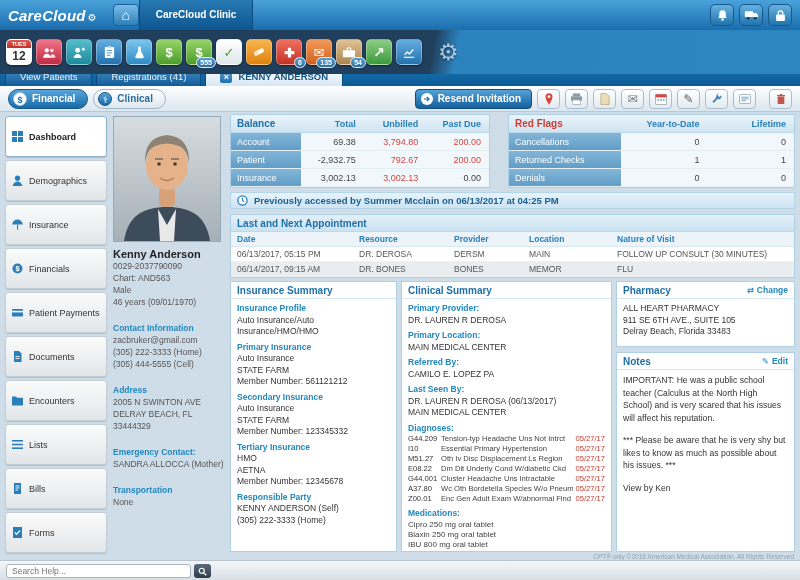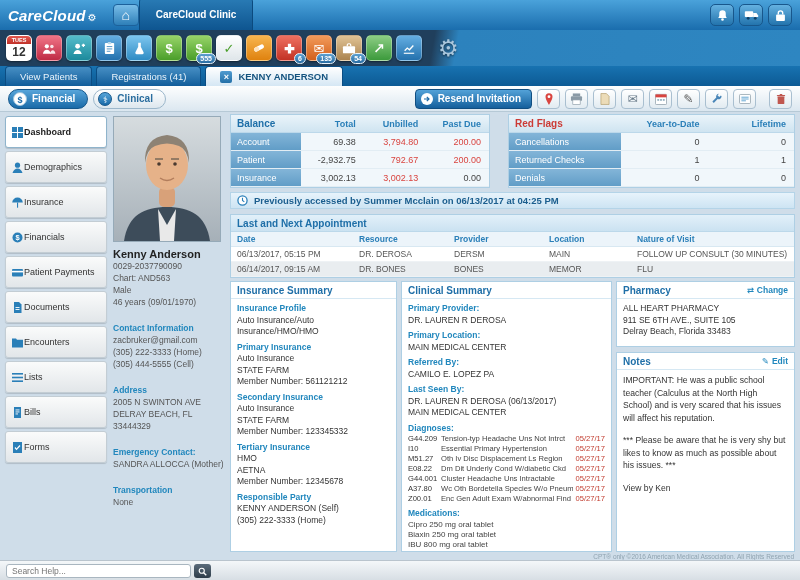--- a/index.html
+++ b/index.html
@@ -10,21 +10,21 @@
 
 .topbar{position:absolute;top:0;left:0;right:0;height:30px;background:linear-gradient(#4aa2da,#1a6dad);display:flex;align-items:center;padding:0 8px;z-index:6}
 .brand{display:flex;align-items:baseline;color:#fff;font-size:15px;font-weight:bold;font-style:italic;letter-spacing:.2px}
 .brand .gears{font-size:10px;margin-left:2px;font-style:normal}
 .home-btn{width:26px;height:22px;margin-left:16px;background:linear-gradient(#79bde8,#2e7fb8);border:1px solid #1c619b;border-radius:4px;color:#fff;font-size:14px;line-height:20px}
 .clinic-tab{align-self:flex-end;margin-left:0;height:24px;padding:16px 16px;display:flex;align-items:center;background:linear-gradient(#2a7cb6,#0e5590);border:1px solid #0b4a7e;border-bottom:none;border-radius:5px 5px 0 0;color:#fff;font-size:10px;font-weight:bold;cursor:pointer}
 .topbar-right{margin-left:auto;display:flex;gap:5px}
 .tb-ic{width:24px;height:22px;border-radius:5px;background:linear-gradient(#65b1e0,#2374ad);border:1px solid #18578c;display:flex;align-items:center;justify-content:center}
 
 
-.iconstrip{position:absolute;top:30px;left:0;right:0;height:36px;background:linear-gradient(100deg,#203f5c 0%,#203f5c 54%,#2c82bd 57%,#2e86c1 100%);display:flex;align-items:center;padding:0 6px;gap:4px;z-index:5}
+.iconstrip{position:absolute;top:30px;left:0;right:0;height:44px;background:linear-gradient(100deg,#203f5c 0%,#203f5c 54%,#2c82bd 57%,#2e86c1 100%);display:flex;align-items:center;padding:0 6px;gap:4px;z-index:5}
 .app-ic{position:relative;width:26px;height:26px;border-radius:5px;display:flex;align-items:center;justify-content:center;border:1px solid rgba(255,255,255,.3);box-shadow:0 1px 2px rgba(0,0,0,.45);flex-shrink:0}
 .app-ic .g{color:#fff;font-size:13px;font-weight:bold;line-height:1}
 .badge{position:absolute;bottom:-4px;right:-5px;background:linear-gradient(#5b9fd0,#2a6da3);border:1px solid #e8f2fa;border-radius:7px;font-size:7px;font-weight:bold;color:#fff;padding:0 3px;line-height:9px;z-index:2}
 .cal{background:#fff;flex-direction:column;overflow:hidden;padding:0;display:flex}
 .cal-top{width:100%;background:linear-gradient(#e4574d,#c0322a);color:#fff;font-size:5.5px;font-weight:bold;text-align:center;line-height:8px}
 .cal-date{flex:1;width:100%;font-size:12px;font-weight:bold;color:#333;text-align:center;line-height:16px}
 .ic-red{background:linear-gradient(#f07486,#bf2b45)}
 .ic-teal{background:linear-gradient(#55bccb,#1d8a9c)}
 .ic-blue{background:linear-gradient(#64aee2,#2471ad)}
 .ic-lblue{background:linear-gradient(#7cc5ee,#2f8cc4)}
@@ -50,21 +50,21 @@
 .seg-btn.active{background:linear-gradient(#57a5da,#196aa8);color:#fff;border-color:#14578c}
 .seg-ic{width:14px;height:14px;border-radius:50%;background:#fff;color:#1b6aa8;font-size:9px;font-weight:bold;text-align:center;line-height:14px;border:1px solid #9cc3dd;flex-shrink:0}
 .seg-btn:not(.active) .seg-ic{background:linear-gradient(#57a5da,#196aa8);color:#fff;border-color:#14578c}
 .resend{margin-left:auto;height:20px;padding:0 10px 0 5px;display:flex;align-items:center;gap:5px;background:linear-gradient(#53a2d8,#155f9c);border:1px solid #114e81;border-radius:4px;color:#fff;font-size:10px;font-weight:bold}
 .tool-ic{width:23px;height:20px;border:1px solid #a9bfd0;border-radius:4px;background:linear-gradient(#fff,#e2ebf1);display:flex;align-items:center;justify-content:center}
 .tool-ic .g{font-size:12px;line-height:1;color:#6a7c8a}
 .tool-ic.trash{margin-left:8px}
 
 
 .sidebar{position:absolute;top:116px;left:5px;width:102px;display:flex;flex-direction:column;gap:3px}
-.side-item{height:32px;display:flex;align-items:center;padding:0 5px;background:linear-gradient(#fafbfb,#e2e6e9);border:1px solid #c3cdd4;border-radius:3px;font-size:9px;color:#333;box-shadow:0 1px 1px rgba(0,0,0,.15);text-align:left}
+.side-item{height:41px;display:flex;align-items:center;gap:5px;padding:0 5px;background:linear-gradient(#fafbfb,#e2e6e9);border:1px solid #c3cdd4;border-radius:3px;font-size:9px;color:#333;box-shadow:0 1px 1px rgba(0,0,0,.15);text-align:left}
 .side-item.active{background:#fff;border-color:#8fb4cc;font-weight:bold;color:#222}
 .side-ic{width:13px;display:flex;justify-content:center;flex-shrink:0}
 
 
 .patient-col{position:absolute;top:116px;left:113px;width:112px}
 .photo{width:108px;height:126px;border:1px solid #96aab8;display:block}
 .p-name{font-size:11px;font-weight:bold;color:#222;margin-top:6px}
 .p-line{font-size:8.5px;color:#555;line-height:12px}
 .p-head{font-size:8.5px;font-weight:bold;color:#2187bd;margin-top:14px;line-height:12px}
 
@@ -82,21 +82,21 @@
 #balance{top:114px;left:230px;width:260px}
 #redflags{top:114px;left:508px;width:287px}
 
 .banner{position:absolute;top:192px;left:230px;width:565px;height:17px;display:flex;align-items:center;gap:6px;padding:0 6px;background:linear-gradient(#e7f3fb,#cde4f3);border:1px solid #b4d4e8;font-size:9.5px;font-weight:bold;color:#1b5e8e}
 
 #appts{top:214px;left:230px;width:565px}
 .sec-titlebar{height:17px;display:flex;align-items:center;padding:0 6px;background:linear-gradient(#e2f0f9,#cbe2f1);border-bottom:1px solid #bcd8ea;color:#1f6fa8;font-size:10px;font-weight:bold}
 .appt-head{display:flex;height:15px;align-items:center;background:#ecf4fa;border-bottom:1px solid #d8e8f2;color:#2a7fb8;font-size:8.5px;font-weight:bold}
 .appt-row{display:flex;height:15px;align-items:center;font-size:8.5px;color:#555;border-bottom:1px solid #eef2f5;cursor:pointer}
 .appt-row:nth-of-type(even){background:#e9edf0}
-.c-date{width:128px;padding-left:6px}.c-res{width:95px}.c-prov{width:95px}.c-loc{width:88px}.c-nat{flex:1}
+.c-date{width:128px;padding-left:6px}.c-res{width:95px}.c-prov{width:75px}.c-loc{width:88px}.c-nat{flex:1}
 
 #ins{top:281px;left:230px;width:167px;height:271px}
 #clin{top:281px;left:401px;width:211px;height:271px}
 #pharm{top:281px;left:616px;width:179px;height:66px}
 #notes{top:352px;left:616px;width:179px;height:200px}
 .ptitle{height:17px;display:flex;align-items:center;justify-content:space-between;padding:0 6px;border-bottom:1px solid #d6e8f3;color:#1f6fa8;font-size:10px;font-weight:bold}
 .plink{display:flex;align-items:center;gap:3px;color:#2187bd;font-size:8.5px;font-weight:bold}
 .pbody{padding:4px 6px;font-size:8.5px;color:#333;line-height:11.5px}
 .sub{color:#2187bd;font-weight:bold;margin-top:4px}
 .sub.first{margin-top:0}

